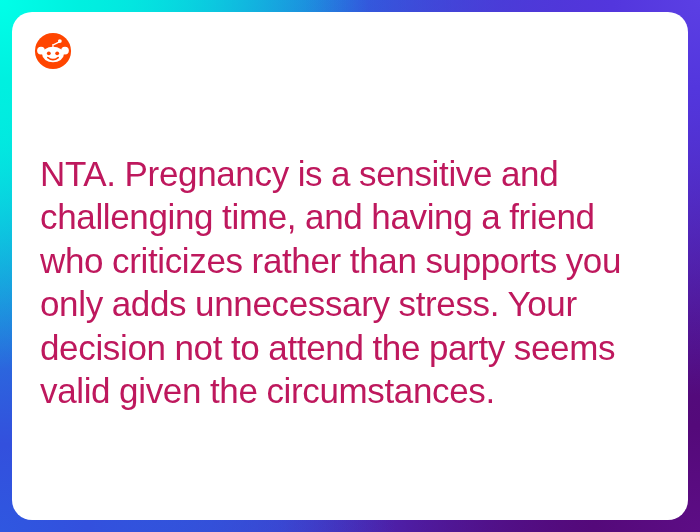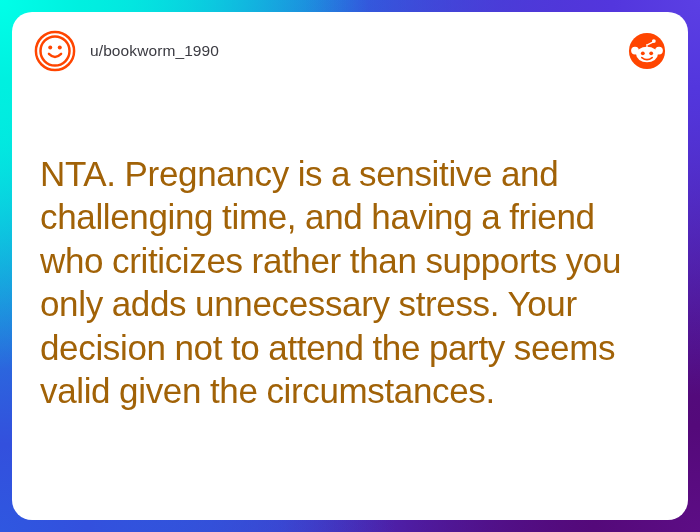--- a/index.html
+++ b/index.html
@@ -86,48 +86,36 @@
     top: 78px;
     bottom: 0;
     padding: 62px 26px 0 28px;
     box-sizing: border-box;
   }
 
   .post-text {
     margin: 0;
     font-size: 35px;
     line-height: 1.24;
-    color: #a16207;
+    color: #be185d;
     letter-spacing: -0.35px;
     word-spacing: -0.5px;
     font-family: "Liberation Sans", sans-serif;
     font-weight: 400;
   }
 </style>
 </head>
 <body>
 
 <div id="stage">
 
   <div class="card">
 
     <div class="card-header">
 
-      <div class="author-block">
-
-        <svg class="avatar" viewBox="0 0 44 44" aria-hidden="true">
-          <circle cx="22" cy="22" r="20" fill="none" stroke="#FF4500" stroke-width="2.6"></circle>
-          <circle cx="22" cy="22" r="15.2" fill="none" stroke="#FF4500" stroke-width="2.6"></circle>
-          <circle cx="17" cy="18.4" r="2.1" fill="#FF4500"></circle>
-          <circle cx="27" cy="18.4" r="2.1" fill="#FF4500"></circle>
-          <path d="M15.6 25 Q22 31.4 28.4 25" fill="none" stroke="#FF4500" stroke-width="2.5" stroke-linecap="round"></path>
-        </svg>
-
-        <span class="author-name">u/bookworm_1990</span>
-      </div>
 
       <svg class="brand-logo" viewBox="0 0 40 40" aria-hidden="true">
         <circle cx="20" cy="20" r="19" fill="#FF4500"></circle>
         <g fill="#ffffff">
           <circle cx="27.2" cy="9.6" r="2.0"></circle>
           <path d="M20.6 12.6 L20.6 19.2 L19.3 19.2 L19.3 12.6 Z"></path>
           <path d="M20.0 13.0 L26.4 9.8 L27.0 11.0 L20.6 14.2 Z"></path>
           <ellipse cx="20" cy="23.6" rx="11.4" ry="8.2"></ellipse>
           <circle cx="7.4" cy="19.6" r="4.1"></circle>
           <circle cx="32.6" cy="19.6" r="4.1"></circle>

